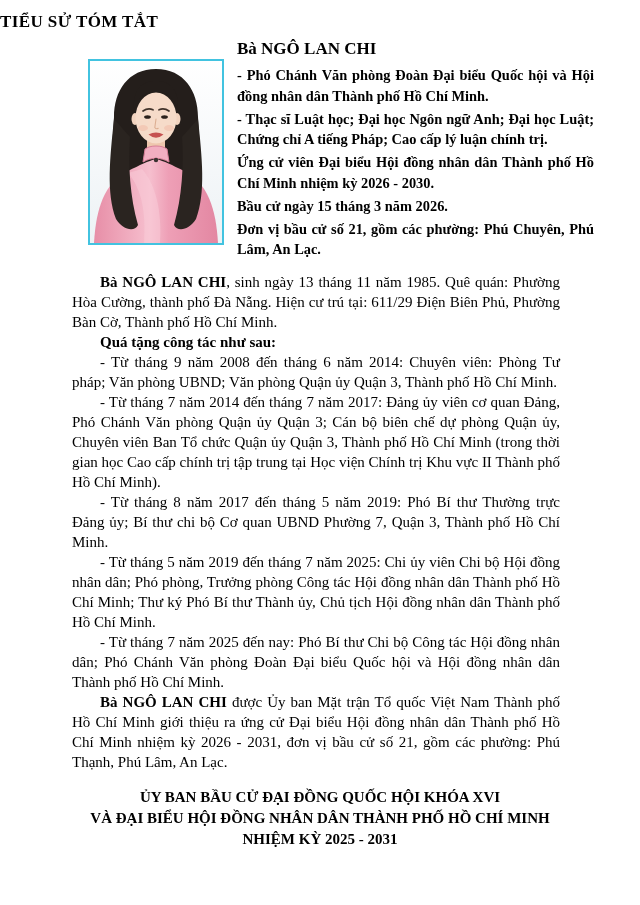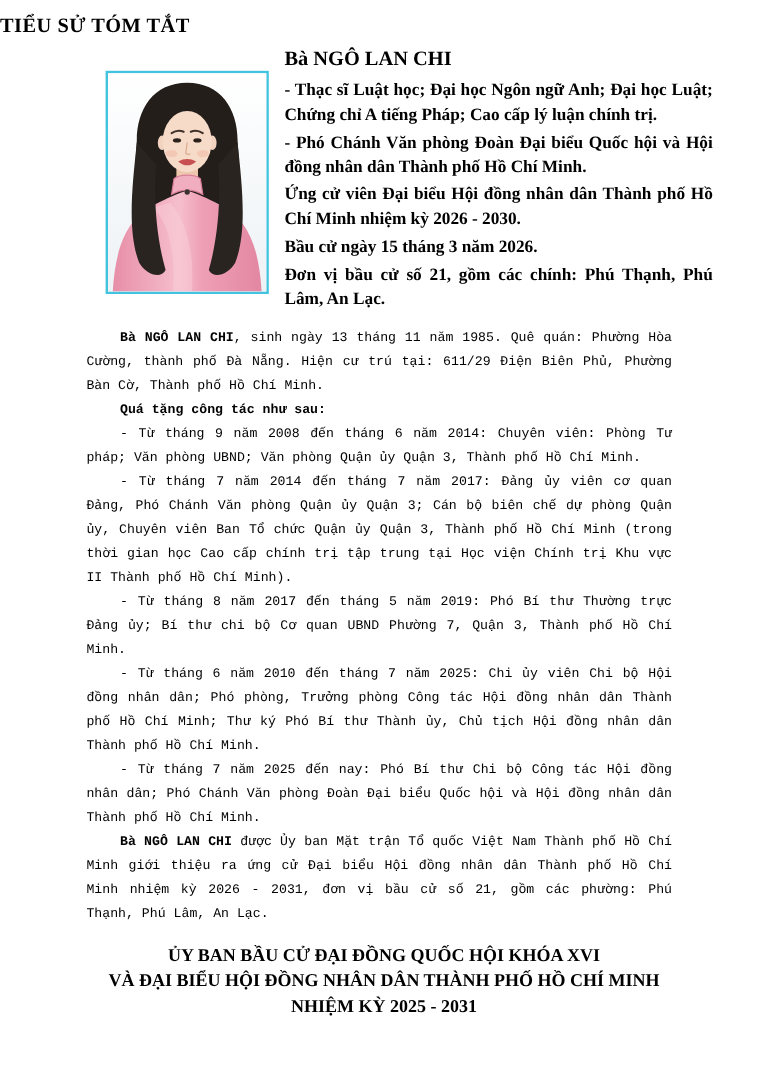--- a/index.html
+++ b/index.html
@@ -18,23 +18,22 @@
     border:2px solid #42c3e0; background:#fff;
   }
   .photo-frame svg { display:block; width:132px; height:182px; }
   .intro-col { margin-left:13px; flex:1; min-width:0; }
   .name { margin:0 0 6px 0; font-size:17px; font-weight:bold; }
   .profile-item {
     margin:0 0 2px 0; font-weight:bold; font-size:14.4px;
     line-height:20.8px; text-align:justify;
   }
   .bio {
-    margin:10px 80px 0 72px; font-size:11px; line-height:20px;
+    margin:10px 80px 0 72px; font-size:15px; line-height:20px;
     text-align:justify;
-    font-family:Liberation Mono, monospace;
   }
   .bio p { margin:0; text-indent:28px; }
   .b { font-weight:bold; }
   .footer {
     margin-top:15px; text-align:center; font-weight:bold;
     font-size:15px; line-height:21px;
   }
 </style>
 </head>
 <body>
@@ -77,35 +76,35 @@
         <path d="M69 48.8 q5 -2.3 10 1.2" stroke="#40322a" stroke-width="1.7" fill="none" stroke-linecap="round"></path>
         <ellipse cx="57.5" cy="56" rx="3.4" ry="1.8" fill="#2b211c"></ellipse>
         <ellipse cx="74.5" cy="56" rx="3.4" ry="1.8" fill="#2b211c"></ellipse>
         <path d="M66 58 L64.8 66.5 q1.4 2 3.4 0.8" stroke="#dcae92" stroke-width="1.1" fill="none" stroke-linecap="round"></path>
         <path d="M58.5 73.5 q7.5 -3.8 15 0 q-7.5 6.5 -15 0 Z" fill="#c65150"></path>
         <circle cx="66" cy="99" r="2.2" fill="#3a3230"></circle>
       </svg>
     </div>
     <div class="intro-col">
       <h2 class="name">Bà NGÔ LAN CHI</h2>
+      <p class="profile-item">- Phó Chánh Văn phòng Đoàn Đại biểu Quốc hội và Hội đồng nhân dân Thành phố Hồ Chí Minh.</p>
       <p class="profile-item">- Thạc sĩ Luật học; Đại học Ngôn ngữ Anh; Đại học Luật; Chứng chỉ A tiếng Pháp; Cao cấp lý luận chính trị.</p>
-      <p class="profile-item">- Phó Chánh Văn phòng Đoàn Đại biểu Quốc hội và Hội đồng nhân dân Thành phố Hồ Chí Minh.</p>
       <p class="profile-item">Ứng cử viên Đại biểu Hội đồng nhân dân Thành phố Hồ Chí Minh nhiệm kỳ 2026 - 2030.</p>
       <p class="profile-item">Bầu cử ngày 15 tháng 3 năm 2026.</p>
-      <p class="profile-item">Đơn vị bầu cử số 21, gồm các chính: Phú Thạnh, Phú Lâm, An Lạc.</p>
+      <p class="profile-item">Đơn vị bầu cử số 21, gồm các phường: Phú Chuyên, Phú Lâm, An Lạc.</p>
     </div>
   </div>
 
   <div class="bio">
     <p><span class="b">Bà NGÔ LAN CHI</span><span>, sinh ngày 13 tháng 11 năm 1985. Quê quán: Phường Hòa Cường, thành phố Đà Nẵng. Hiện cư trú tại: 611/29 Điện Biên Phủ, Phường Bàn Cờ, Thành phố Hồ Chí Minh.</span></p>
     <p class="b">Quá tặng công tác như sau:</p>
     <p>- Từ tháng 9 năm 2008 đến tháng 6 năm 2014: Chuyên viên: Phòng Tư pháp; Văn phòng UBND; Văn phòng Quận ủy Quận 3, Thành phố Hồ Chí Minh.</p>
     <p>- Từ tháng 7 năm 2014 đến tháng 7 năm 2017: Đảng ủy viên cơ quan Đảng, Phó Chánh Văn phòng Quận ủy Quận 3; Cán bộ biên chế dự phòng Quận ủy, Chuyên viên Ban Tổ chức Quận ủy Quận 3, Thành phố Hồ Chí Minh (trong thời gian học Cao cấp chính trị tập trung tại Học viện Chính trị Khu vực II Thành phố Hồ Chí Minh).</p>
     <p>- Từ tháng 8 năm 2017 đến tháng 5 năm 2019: Phó Bí thư Thường trực Đảng ủy; Bí thư chi bộ Cơ quan UBND Phường 7, Quận 3, Thành phố Hồ Chí Minh.</p>
-    <p>- Từ tháng 6 năm 2010 đến tháng 7 năm 2025: Chi ủy viên Chi bộ Hội đồng nhân dân; Phó phòng, Trưởng phòng Công tác Hội đồng nhân dân Thành phố Hồ Chí Minh; Thư ký Phó Bí thư Thành ủy, Chủ tịch Hội đồng nhân dân Thành phố Hồ Chí Minh.</p>
+    <p>- Từ tháng 5 năm 2019 đến tháng 7 năm 2025: Chi ủy viên Chi bộ Hội đồng nhân dân; Phó phòng, Trưởng phòng Công tác Hội đồng nhân dân Thành phố Hồ Chí Minh; Thư ký Phó Bí thư Thành ủy, Chủ tịch Hội đồng nhân dân Thành phố Hồ Chí Minh.</p>
     <p>- Từ tháng 7 năm 2025 đến nay: Phó Bí thư Chi bộ Công tác Hội đồng nhân dân; Phó Chánh Văn phòng Đoàn Đại biểu Quốc hội và Hội đồng nhân dân Thành phố Hồ Chí Minh.</p>
     <p><span class="b">Bà NGÔ LAN CHI</span><span> được Ủy ban Mặt trận Tổ quốc Việt Nam Thành phố Hồ Chí Minh giới thiệu ra ứng cử Đại biểu Hội đồng nhân dân Thành phố Hồ Chí Minh nhiệm kỳ 2026 - 2031, đơn vị bầu cử số 21, gồm các phường: Phú Thạnh, Phú Lâm, An Lạc.</span></p>
   </div>
 
   <div class="footer">
     <div>ỦY BAN BẦU CỬ ĐẠI ĐỒNG QUỐC HỘI KHÓA XVI</div>
     <div>VÀ ĐẠI BIỂU HỘI ĐỒNG NHÂN DÂN THÀNH PHỐ HỒ CHÍ MINH</div>
     <div>NHIỆM KỲ 2025 - 2031</div>
   </div>
 

